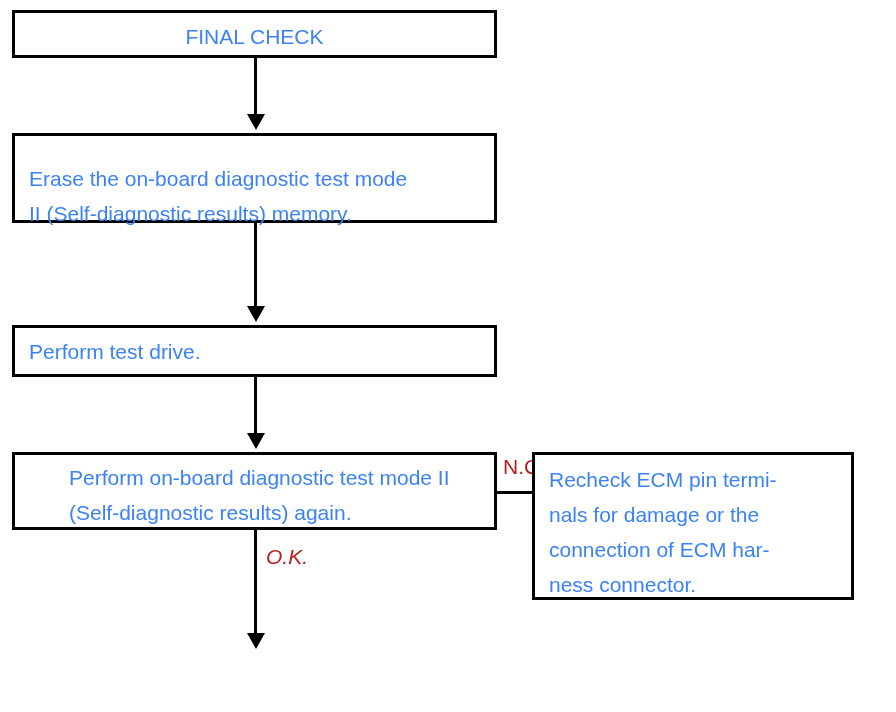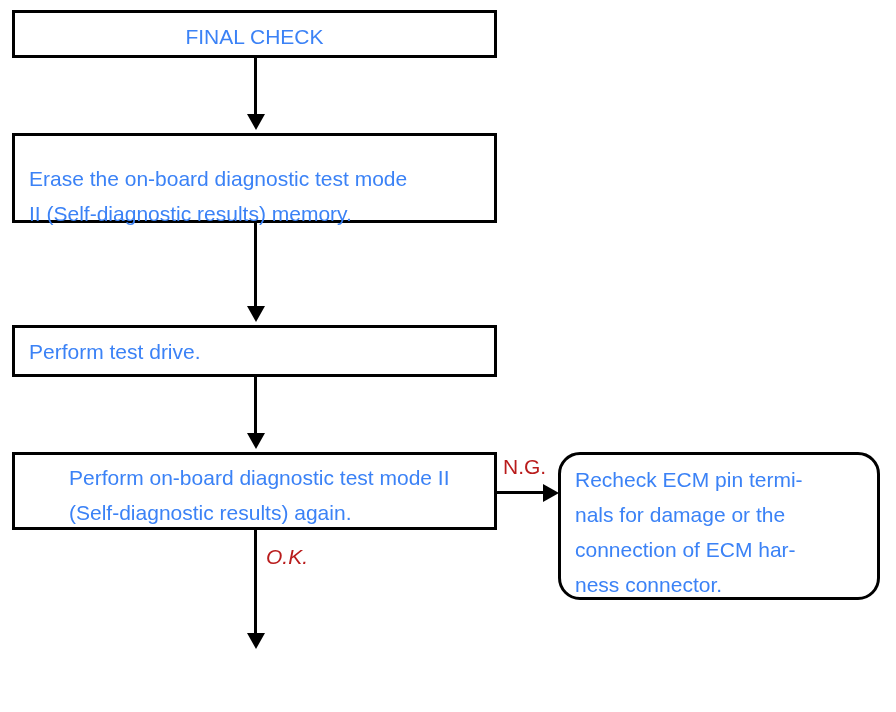--- a/index.html
+++ b/index.html
@@ -100,21 +100,21 @@
 
   <div class="node" style="left:12px; top:452px; width:485px; height:78px;">
     <div class="node-text" style="left:14px; top:5px;margin-left:40px;">Perform on-board diagnostic test mode II
 (Self-diagnostic results) again.</div>
   </div>
 
   <div class="edge-line horiz" style="left:497px; top:491px; width:50px;"></div>
   <div class="arrowhead-right" style="left:543px; top:484px;"></div>
   <div class="edge-label" style="left:503px; top:455px;">N.G.</div>
 
-  <div class="node" style="left:558px; top:452px; width:322px; height:148px;border-radius:22px;">
+  <div class="node" style="left:532px; top:452px; width:322px; height:148px;">
     <div class="node-text" style="left:14px; top:7px;">Recheck ECM pin termi-
 nals for damage or the
 connection of ECM har-
 ness connector.</div>
   </div>
 
   <div class="edge-line vert" style="left:254px; top:530px; height:106px;"></div>
   <div class="arrowhead-down" style="left:247px; top:633px;"></div>
   <div class="edge-label" style="left:266px; top:545px;font-style:italic;">O.K.</div>
 

